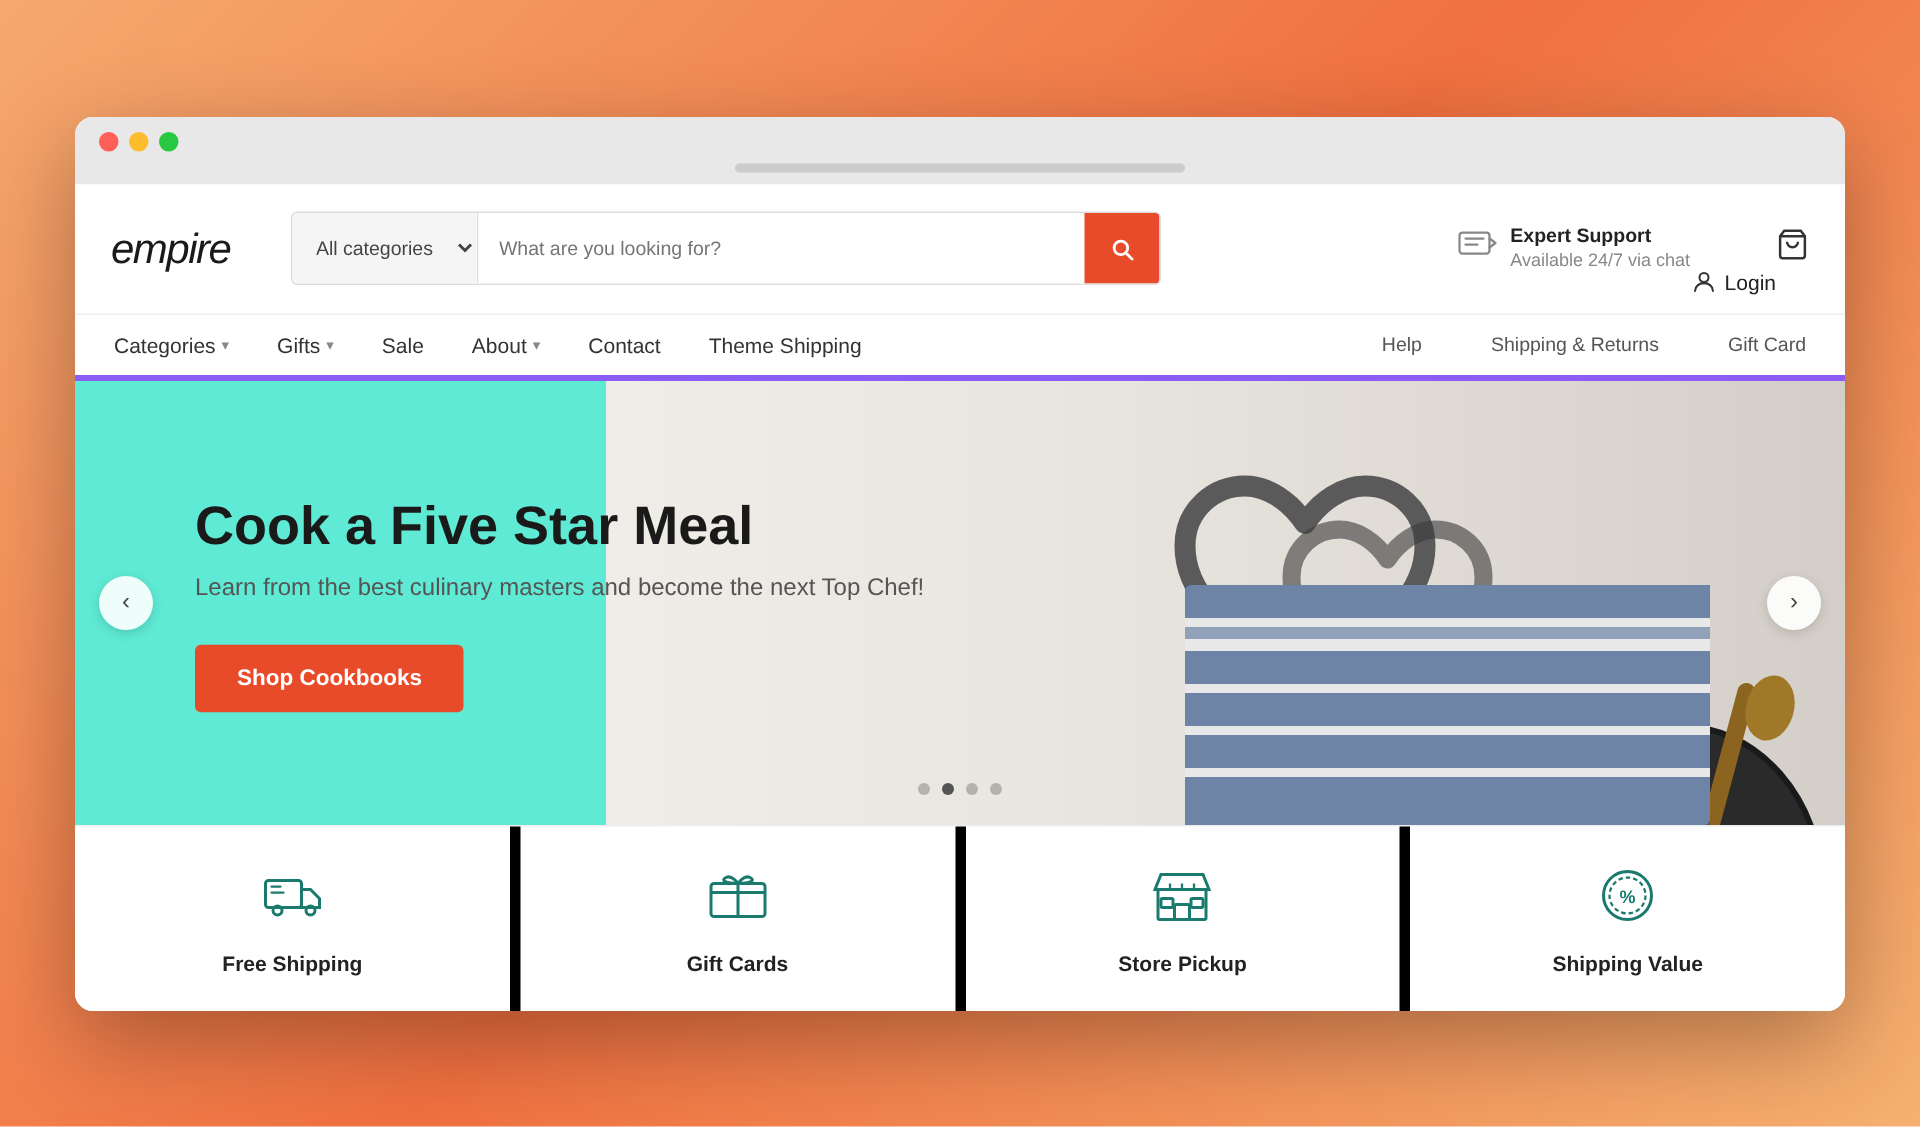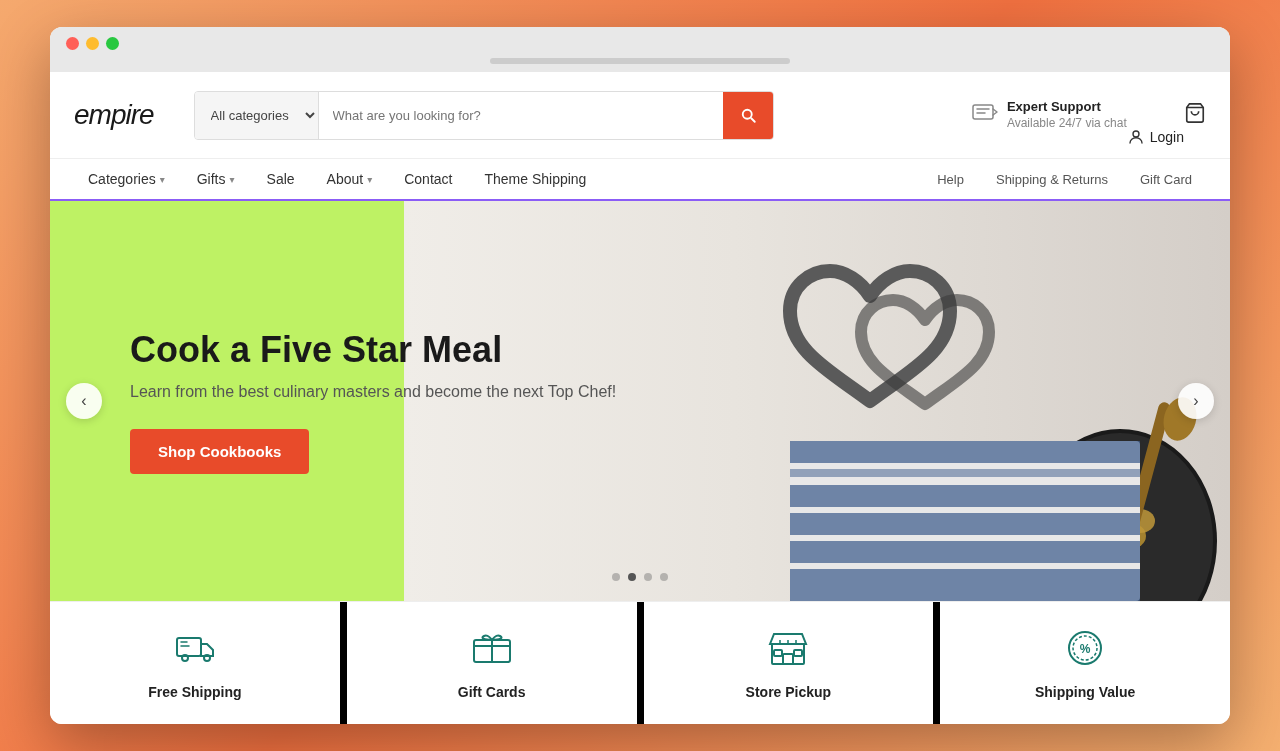--- a/index.html
+++ b/index.html
@@ -130,24 +130,24 @@
       margin-top: 44px;
     }
     .cart-icon {
       cursor: pointer;
       color: #222;
     }
 
     
     .nav-bar {
       background: #fff;
-      padding: 0 24px;
-      display: flex;
-      align-items: center;
-      border-bottom: 2px solid #8b5cf6;
+      padding: 0 12px;
+      display: flex;
+      align-items: center;
+      border-bottom: 4px solid #8b5cf6;
     }
     .nav-left {
       display: flex;
       gap: 4px;
       flex: 1;
     }
     .nav-item {
       padding: 12px 14px;
       font-size: 14px;
       color: #333;
@@ -155,32 +155,32 @@
       display: flex;
       align-items: center;
       gap: 4px;
       text-decoration: none;
       white-space: nowrap;
     }
     .nav-chevron { font-size: 10px; color: #888; }
 
     .nav-right {
       display: flex;
-      gap: 4px;
+      gap: 18px;
     }
     .nav-right .nav-item {
       font-size: 13px;
       color: #555;
     }
 
     
     .hero-slider {
       position: relative;
-      background: #bef264;
-      height: 400px;
+      background: #5eead4;
+      height: 296px;
       overflow: hidden;
     }
     .hero-content {
       position: absolute;
       left: 80px;
       top: 50%;
       transform: translateY(-50%);
       z-index: 2;
     }
     .hero-title {

